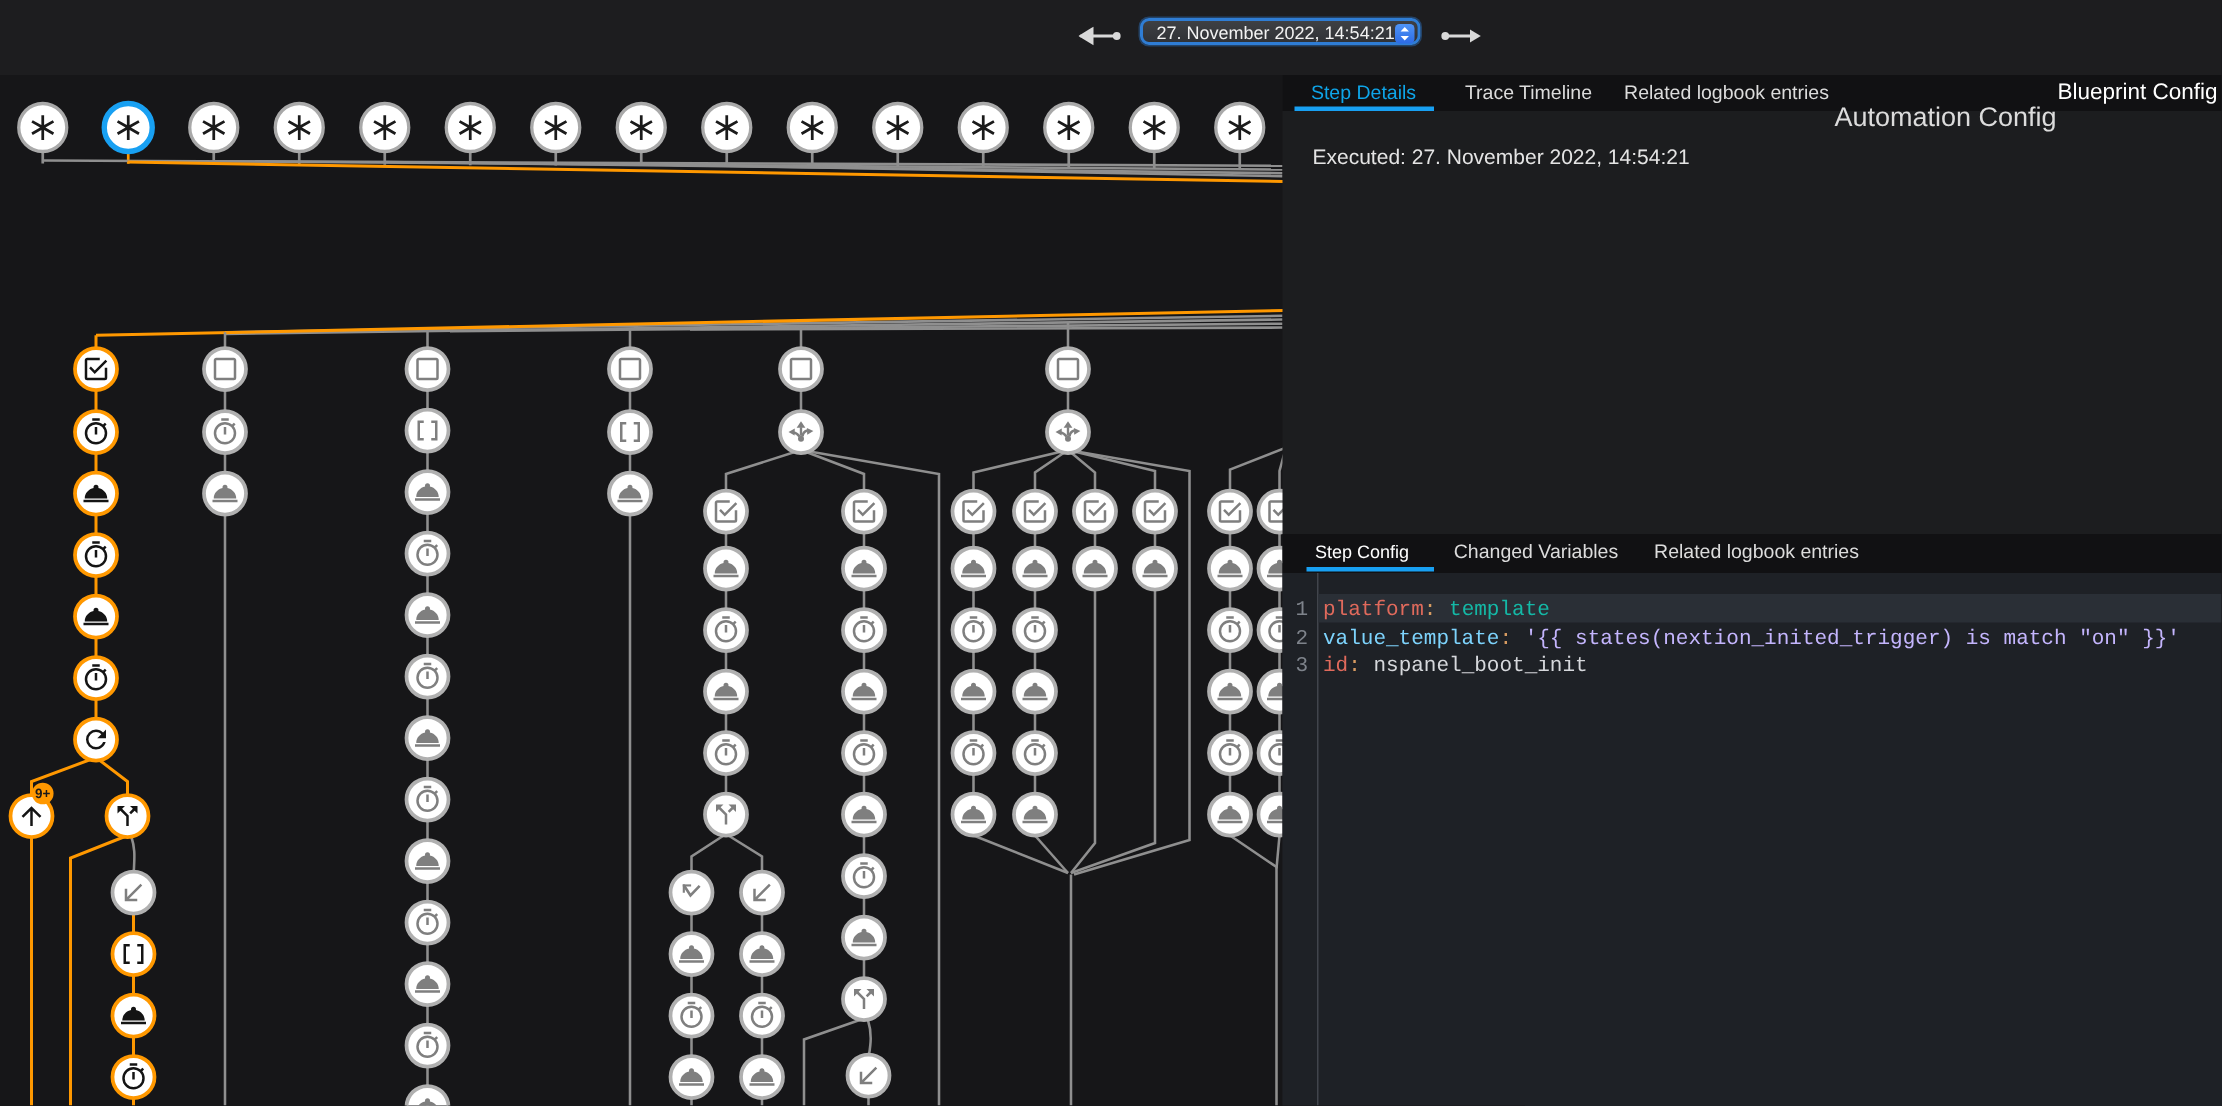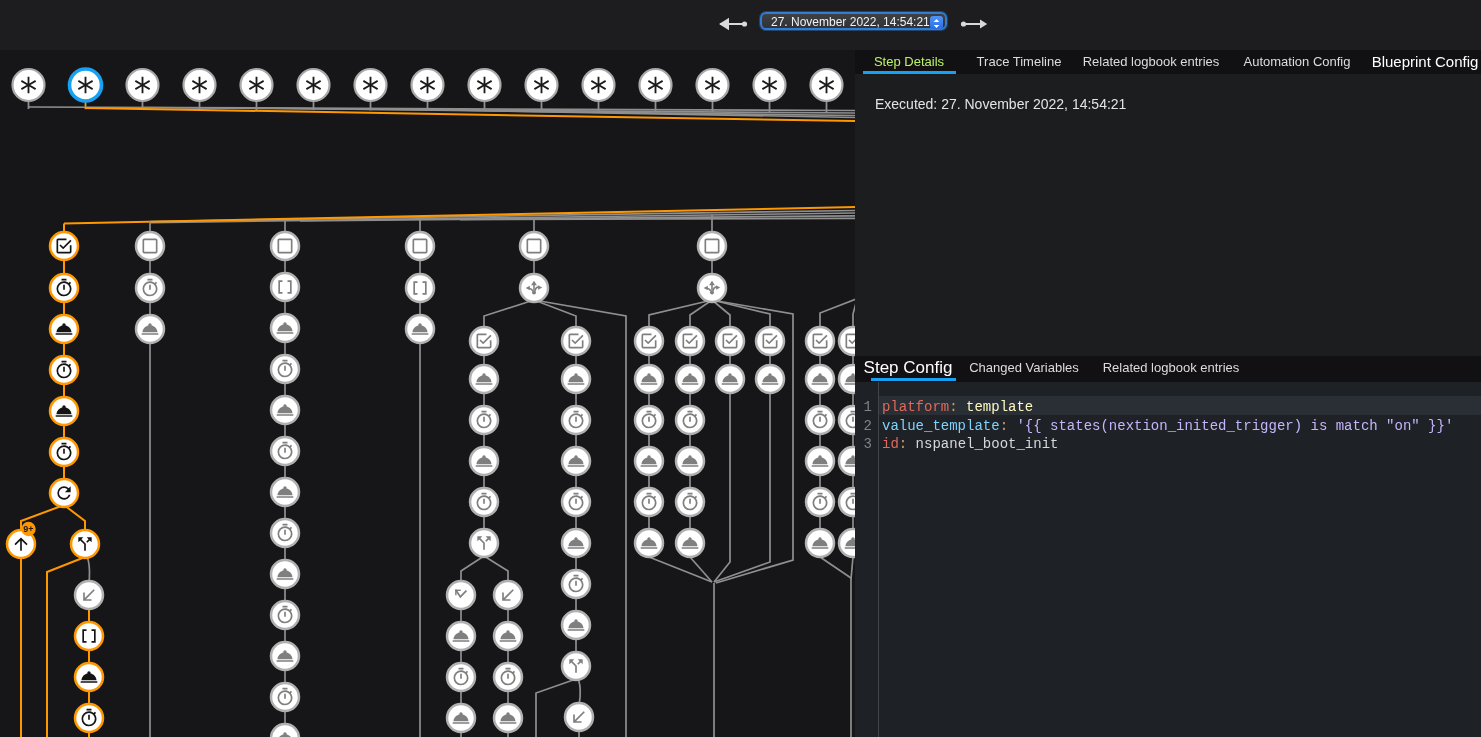--- a/index.html
+++ b/index.html
@@ -320,36 +320,36 @@
  </div>
  <svg width="30" height="16" viewBox="0 0 30 16" style="position:absolute;left:959px;top:16px">
    <line x1="4" y1="8" x2="22" y2="8" stroke="#d9d9d9" stroke-width="2"></line>
    <path d="M21,3.6 L28.2,8 L21,12.4 Z" fill="#d9d9d9"></path>
    <circle cx="4.5" cy="8" r="2.6" fill="#d9d9d9"></circle>
  </svg>
 </div>
 
 <div style="position:absolute;left:855px;top:50px;width:626px;height:687px;background:#1c1d1f">
   <div style="position:absolute;left:0;top:0;width:100%;height:24px;background:#111113">
-    <div style="position:absolute;left:54px;top:0;transform:translateX(-50%);line-height:24px;font-size:13px;color:#bef264;white-space:nowrap">Step Details</div>
+    <div style="position:absolute;left:54px;top:0;transform:translateX(-50%);line-height:24px;font-size:13px;color:#0ea5e9;white-space:nowrap">Step Details</div>
       <div style="position:absolute;left:164px;top:0;transform:translateX(-50%);line-height:24px;font-size:13px;color:#dcdcdc;white-space:nowrap">Trace Timeline</div>
       <div style="position:absolute;left:296px;top:0;transform:translateX(-50%);line-height:24px;font-size:13px;color:#dcdcdc;white-space:nowrap">Related logbook entries</div>
-      <div style="position:absolute;left:442px;top:0;transform:translateX(-50%);line-height:24px;font-size:13px;color:#dcdcdc;white-space:nowrap">Automation Config</div>
+      <div style="position:absolute;left:442px;top:16px;transform:translateX(-50%);line-height:24px;font-size:18px;color:#dcdcdc;white-space:nowrap">Automation Config</div>
       <div style="position:absolute;left:570px;top:0;transform:translateX(-50%);line-height:24px;font-size:15px;color:#ffffff;white-space:nowrap">Blueprint Config</div>
     <div style="position:absolute;left:8px;top:21px;width:93px;height:3px;background:#18a0f2"></div>
   </div>
   <div style="position:absolute;left:20px;top:46px;font-size:14px;color:#e4e4e4">Executed: 27. November 2022, 14:54:21</div>
   <div style="position:absolute;left:0;top:306px;width:100%;height:26px;background:#111113">
-    <div style="position:absolute;left:53px;top:0;transform:translateX(-50%);line-height:24px;font-size:17px;color:#ffffff;white-space:nowrap">Step Config</div>
+    <div style="position:absolute;left:53px;top:0;transform:translateX(-50%);line-height:24px;font-size:12px;color:#ffffff;white-space:nowrap">Step Config</div>
       <div style="position:absolute;left:169px;top:0;transform:translateX(-50%);line-height:24px;font-size:13px;color:#dcdcdc;white-space:nowrap">Changed Variables</div>
       <div style="position:absolute;left:316px;top:0;transform:translateX(-50%);line-height:24px;font-size:13px;color:#dcdcdc;white-space:nowrap">Related logbook entries</div>
     <div style="position:absolute;left:16px;top:22px;width:85px;height:3px;background:#18a0f2"></div>
   </div>
   <div style="position:absolute;left:0;top:332px;width:100%;height:355px;background:#1e2126;overflow:hidden">
     <div style="position:absolute;left:23px;top:0;width:1px;height:100%;background:#41454c"></div>
     <div style="position:absolute;left:24px;top:14px;width:602px;height:19px;background:#2a2f36"></div>
     <div style="position:absolute;left:0;top:17.0px;width:17px;text-align:right;color:#7e838b;font:14px 'Liberation Mono',monospace;padding-right:0">1</div>
-      <div style="position:absolute;left:27px;top:17.0px;font:14px 'Liberation Mono',monospace;white-space:pre"><span style="color:#e06a5c">platform</span><span style="color:#d79b61">:</span><span style="color:#fef9c3"> template</span></div>
+      <div style="position:absolute;left:27px;top:17.0px;font:14px 'Liberation Mono',monospace;white-space:pre"><span style="color:#e06a5c">platform</span><span style="color:#d79b61">:</span><span style="color:#14b8a6"> template</span></div>
       <div style="position:absolute;left:0;top:35.6px;width:17px;text-align:right;color:#7e838b;font:14px 'Liberation Mono',monospace;padding-right:0">2</div>
       <div style="position:absolute;left:27px;top:35.6px;font:14px 'Liberation Mono',monospace;white-space:pre"><span style="color:#7dd3fc">value_template</span><span style="color:#d79b61">:</span><span style="color:#c4b5fd"> '{{ states(nextion_inited_trigger) is match "on" }}'</span></div>
       <div style="position:absolute;left:0;top:54.2px;width:17px;text-align:right;color:#7e838b;font:14px 'Liberation Mono',monospace;padding-right:0">3</div>
       <div style="position:absolute;left:27px;top:54.2px;font:14px 'Liberation Mono',monospace;white-space:pre"><span style="color:#e06a5c">id</span><span style="color:#d79b61">:</span><span style="color:#d6d8dc"> nspanel_boot_init</span></div>
   </div>
 </div>
 </body></html>

